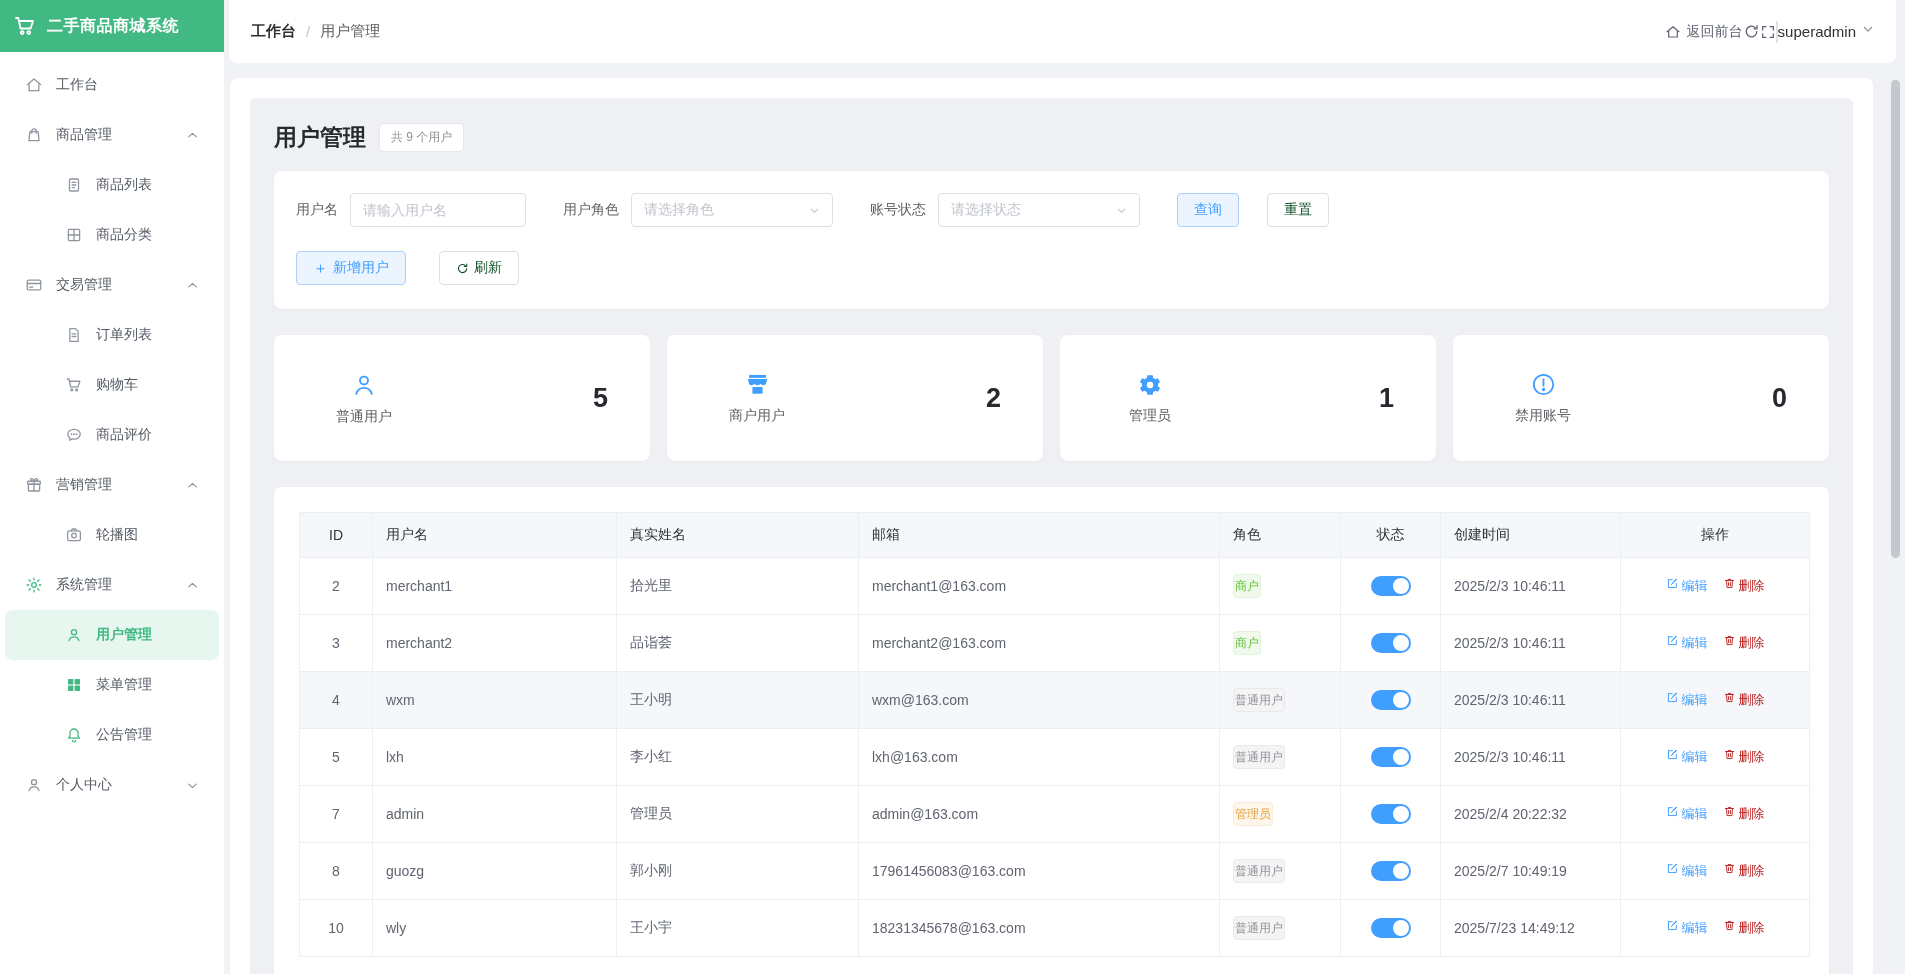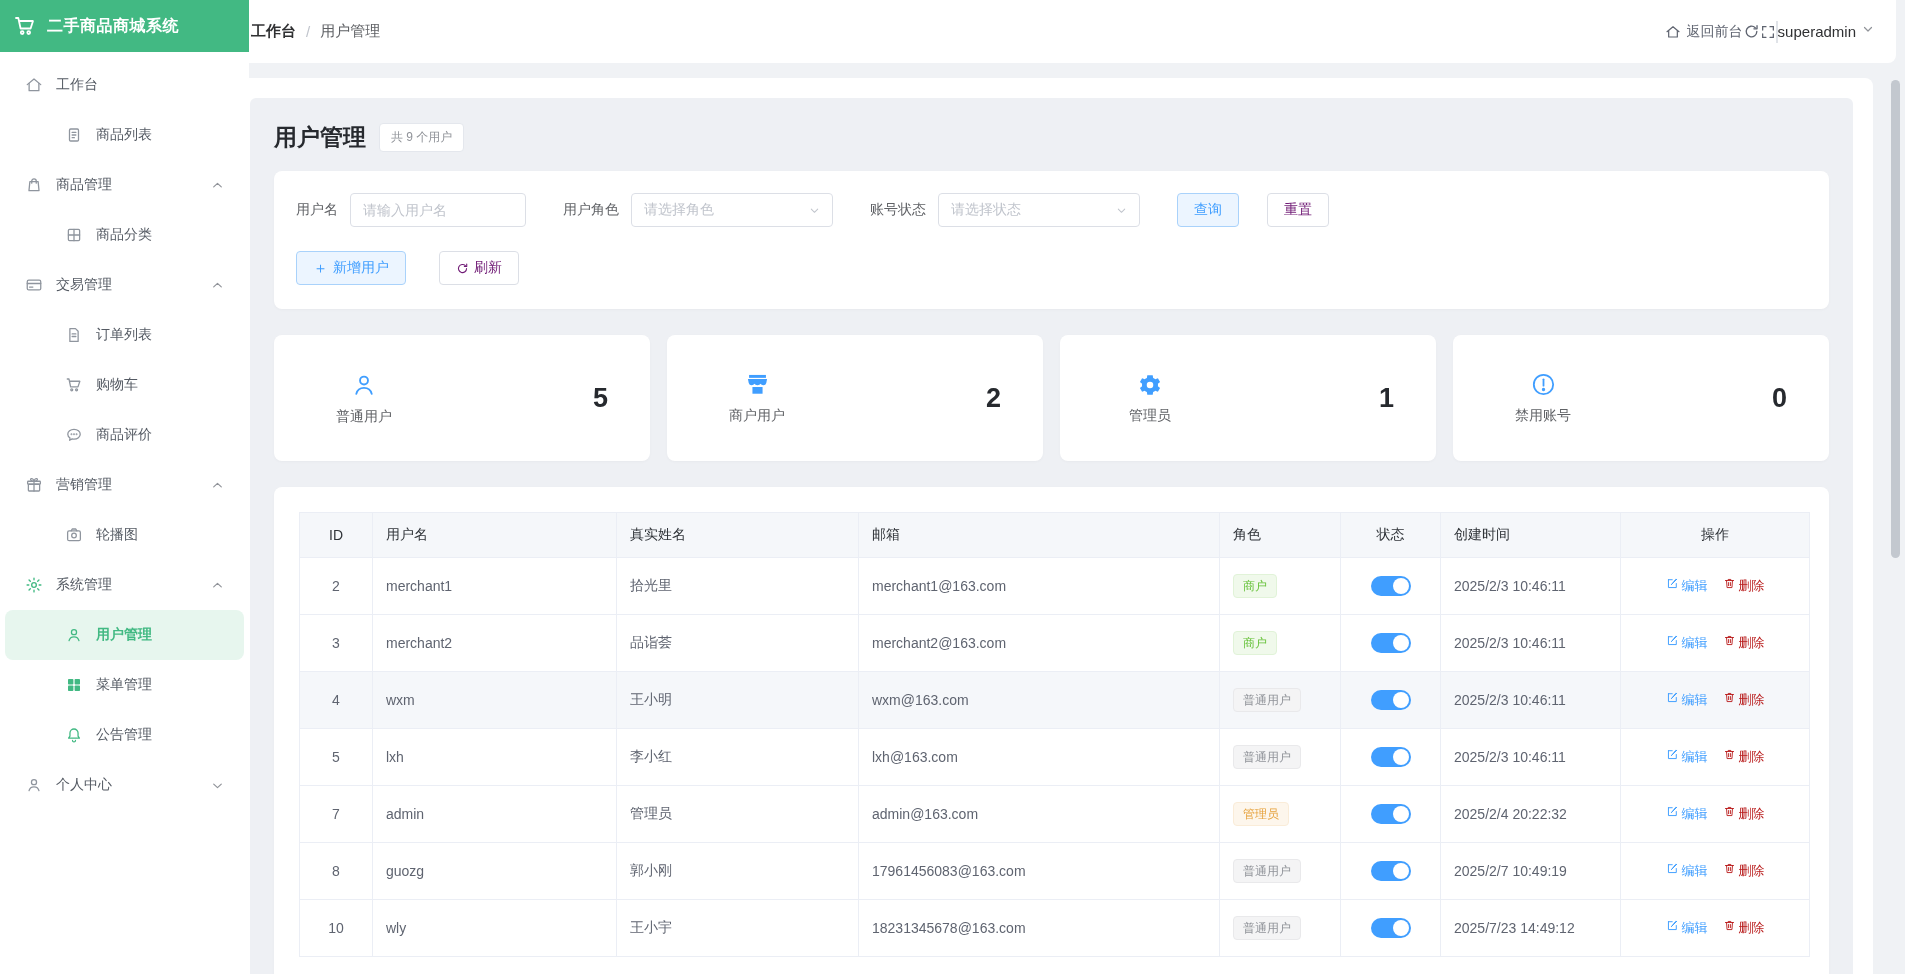--- a/index.html
+++ b/index.html
@@ -5,21 +5,21 @@
   * { box-sizing: border-box; margin: 0; padding: 0; }
   html,body { width:1905px; height:974px; }
   body {
     font-family: "Liberation Sans", "DejaVu Sans", sans-serif;
     background:#f0f2f5; position:relative; overflow:hidden;
     color:#303133; font-size:14px;
   }
   svg { display:block; }
 
   
-  .sidebar { position:absolute; left:0; top:0; width:249px; height:100%; background:#fff; z-index:3; }
+  .sidebar { position:absolute; left:0; top:0; width:224px; height:100%; background:#fff; z-index:3; }
   .logo { height:52px; background:#42b983; display:flex; align-items:center; gap:10px; padding:0 13px; color:#fff; }
   .logo-title { font-size:16px; font-weight:bold; letter-spacing:.5px; white-space:nowrap; }
   .menu { padding-top:8px; }
   .side-item { height:50px; margin:0 5px; border-radius:8px; display:flex; align-items:center; gap:13px;
                padding-left:20px; color:#545a63; cursor:pointer; }
   .side-item.lvl2 { padding-left:60px; }
   .side-item .si-icon { color:#8f959e; display:flex; }
   .side-item .si-icon.green { color:#42b983; }
   .side-item .si-chevron { margin-left:auto; margin-right:20px; color:#909399; display:flex; }
   .side-item.active { background:#e7f6ee; color:#42b983; font-weight:bold; }
@@ -51,21 +51,21 @@
   .filter-card { margin-top:18px; background:#fff; border-radius:8px; padding:22px 22px 24px; box-shadow:0 1px 3px rgba(0,0,0,.03); }
   .filter-row { display:flex; align-items:center; }
   .f-label { color:#606266; margin-right:12px; }
   .f-input { width:176px; height:34px; border:1px solid #dcdfe6; border-radius:4px; padding:0 12px; font-size:14px;
              color:#1d4ed8; outline:none; font-family:inherit; }
   .f-input::placeholder { color:#c0c4cc; }
   .f-select { width:202px; height:34px; border:1px solid #dcdfe6; border-radius:4px; padding:0 12px; display:flex;
               align-items:center; color:#c0c4cc; cursor:pointer; background:#fff; }
   .f-select .sel-arrow { margin-left:auto; color:#c0c4cc; display:flex; }
   .gap36 { width:37px; } .gap28 { width:28px; }
-  .btn { height:34px; border-radius:4px; border:1px solid #dcdfe6; background:#fff; color:#701a75; font-size:14px;
+  .btn { height:34px; border-radius:4px; border:1px solid #dcdfe6; background:#fff; color:#14532d; font-size:14px;
          padding:0 16px; cursor:pointer; display:inline-flex; align-items:center; gap:5px; font-family:inherit; }
   .btn.plain-primary { background:#ecf5ff; border-color:#a9d2fb; color:#409eff; }
   .row2 { margin-top:24px; display:flex; gap:33px; }
 
   
   .stats { margin-top:26px; display:flex; gap:17px; }
   .stat-card { flex:1; background:#fff; border-radius:8px; height:126px; display:flex; align-items:center;
                padding:0 42px 0 0; box-shadow:0 1px 3px rgba(0,0,0,.03); }
   .stat-left { width:180px; display:flex; flex-direction:column; align-items:center; gap:9px; }
   .stat-icon { color:#409eff; display:flex; }
@@ -74,21 +74,21 @@
 
   
   .table-card { margin-top:26px; background:#fff; border-radius:8px 8px 0 0; padding:25px 25px 0; height:504px; overflow:hidden;
                 box-shadow:0 1px 3px rgba(0,0,0,.03); }
   table { width:100%; border-collapse:collapse; table-layout:fixed; }
   th { background:#f5f7fa; height:45px; font-size:14px; color:#2f3338; font-weight:500; text-align:left;
        padding:0 13px; border:1px solid #ebeef5; }
   td { height:57px; font-size:14px; color:#5f6470; padding:0 13px; border:1px solid #ebeef5; background:#fff; }
   tr.hl td { background:#f5f7fa; }
   th.center, td.center { text-align:center; }
-  .tag { display:inline-block; padding:0 9px; height:24px; line-height:22px; font-size:12px; border-radius:4px; border:1px solid; }
+  .tag { display:inline-block; padding:0 1px; height:24px; line-height:22px; font-size:12px; border-radius:4px; border:1px solid; }
   .tag.success { color:#67c23a; background:#f0f9eb; border-color:#e1f3d8; }
   .tag.info { color:#909399; background:#f4f4f5; border-color:#e9e9eb; }
   .tag.warning { color:#e6a23c; background:#fdf6ec; border-color:#faecd8; }
   .toggle { width:40px; height:20px; border-radius:10px; background:#409eff; position:relative; display:inline-block; cursor:pointer; vertical-align:middle; }
   .toggle::after { content:''; position:absolute; right:2px; top:2px; width:16px; height:16px; border-radius:50%; background:#fff; }
   .act-link { display:inline-flex; align-items:flex-start; gap:3px; font-size:13px; cursor:pointer; text-decoration:none; }
   .act-link.edit { color:#409eff; margin-right:15px; }
   .act-link.del { color:#b91c1c; }
 
   
@@ -111,42 +111,42 @@
   <nav class="menu" id="sidebar-menu">
       <div class="side-item lvl1">
         <span class="si-icon">
           <svg width="18" height="18" viewBox="0 0 24 24" fill="none" stroke="currentColor" stroke-width="1.7" stroke-linecap="round" stroke-linejoin="round">
             <path d="M3 11.5L12 4l9 7.5"></path>
             <path d="M5.5 10v9.5h13V10"></path>
           </svg>
         </span>
         <span class="si-label">工作台</span>
       </div>
-      <div class="side-item lvl2">
-        <span class="si-icon">
-          <svg width="18" height="18" viewBox="0 0 24 24" fill="none" stroke="currentColor" stroke-width="1.7" stroke-linecap="round" stroke-linejoin="round">
-            <rect x="6" y="4" width="12" height="16" rx="1.5"></rect>
-            <path d="M9.5 8.5h5M9.5 12h5M9.5 15.5h3"></path>
-          </svg>
-        </span>
-        <span class="si-label">商品列表</span>
-      </div>
       <div class="side-item lvl1">
         <span class="si-icon">
           <svg width="18" height="18" viewBox="0 0 24 24" fill="none" stroke="currentColor" stroke-width="1.7" stroke-linecap="round" stroke-linejoin="round">
             <path d="M6.5 7.5h11l1.2 12H5.3z"></path>
             <path d="M9 9.5V6.8a3 3 0 0 1 6 0v2.7"></path>
           </svg>
         </span>
         <span class="si-label">商品管理</span>
         <span class="si-chevron">
           <svg width="13" height="13" viewBox="0 0 24 24" fill="none" stroke="currentColor" stroke-width="2.2" stroke-linecap="round" stroke-linejoin="round">
             <path d="M5 14.5l7-6.5 7 6.5"></path>
           </svg>
         </span>
+      </div>
+      <div class="side-item lvl2">
+        <span class="si-icon">
+          <svg width="18" height="18" viewBox="0 0 24 24" fill="none" stroke="currentColor" stroke-width="1.7" stroke-linecap="round" stroke-linejoin="round">
+            <rect x="6" y="4" width="12" height="16" rx="1.5"></rect>
+            <path d="M9.5 8.5h5M9.5 12h5M9.5 15.5h3"></path>
+          </svg>
+        </span>
+        <span class="si-label">商品列表</span>
       </div>
       <div class="side-item lvl2">
         <span class="si-icon">
           <svg width="18" height="18" viewBox="0 0 24 24" fill="none" stroke="currentColor" stroke-width="1.7" stroke-linecap="round" stroke-linejoin="round">
             <rect x="4.5" y="4.5" width="15" height="15" rx="1.5"></rect>
             <path d="M12 4.5v15M4.5 12h15"></path>
           </svg>
         </span>
         <span class="si-label">商品分类</span>
       </div>

